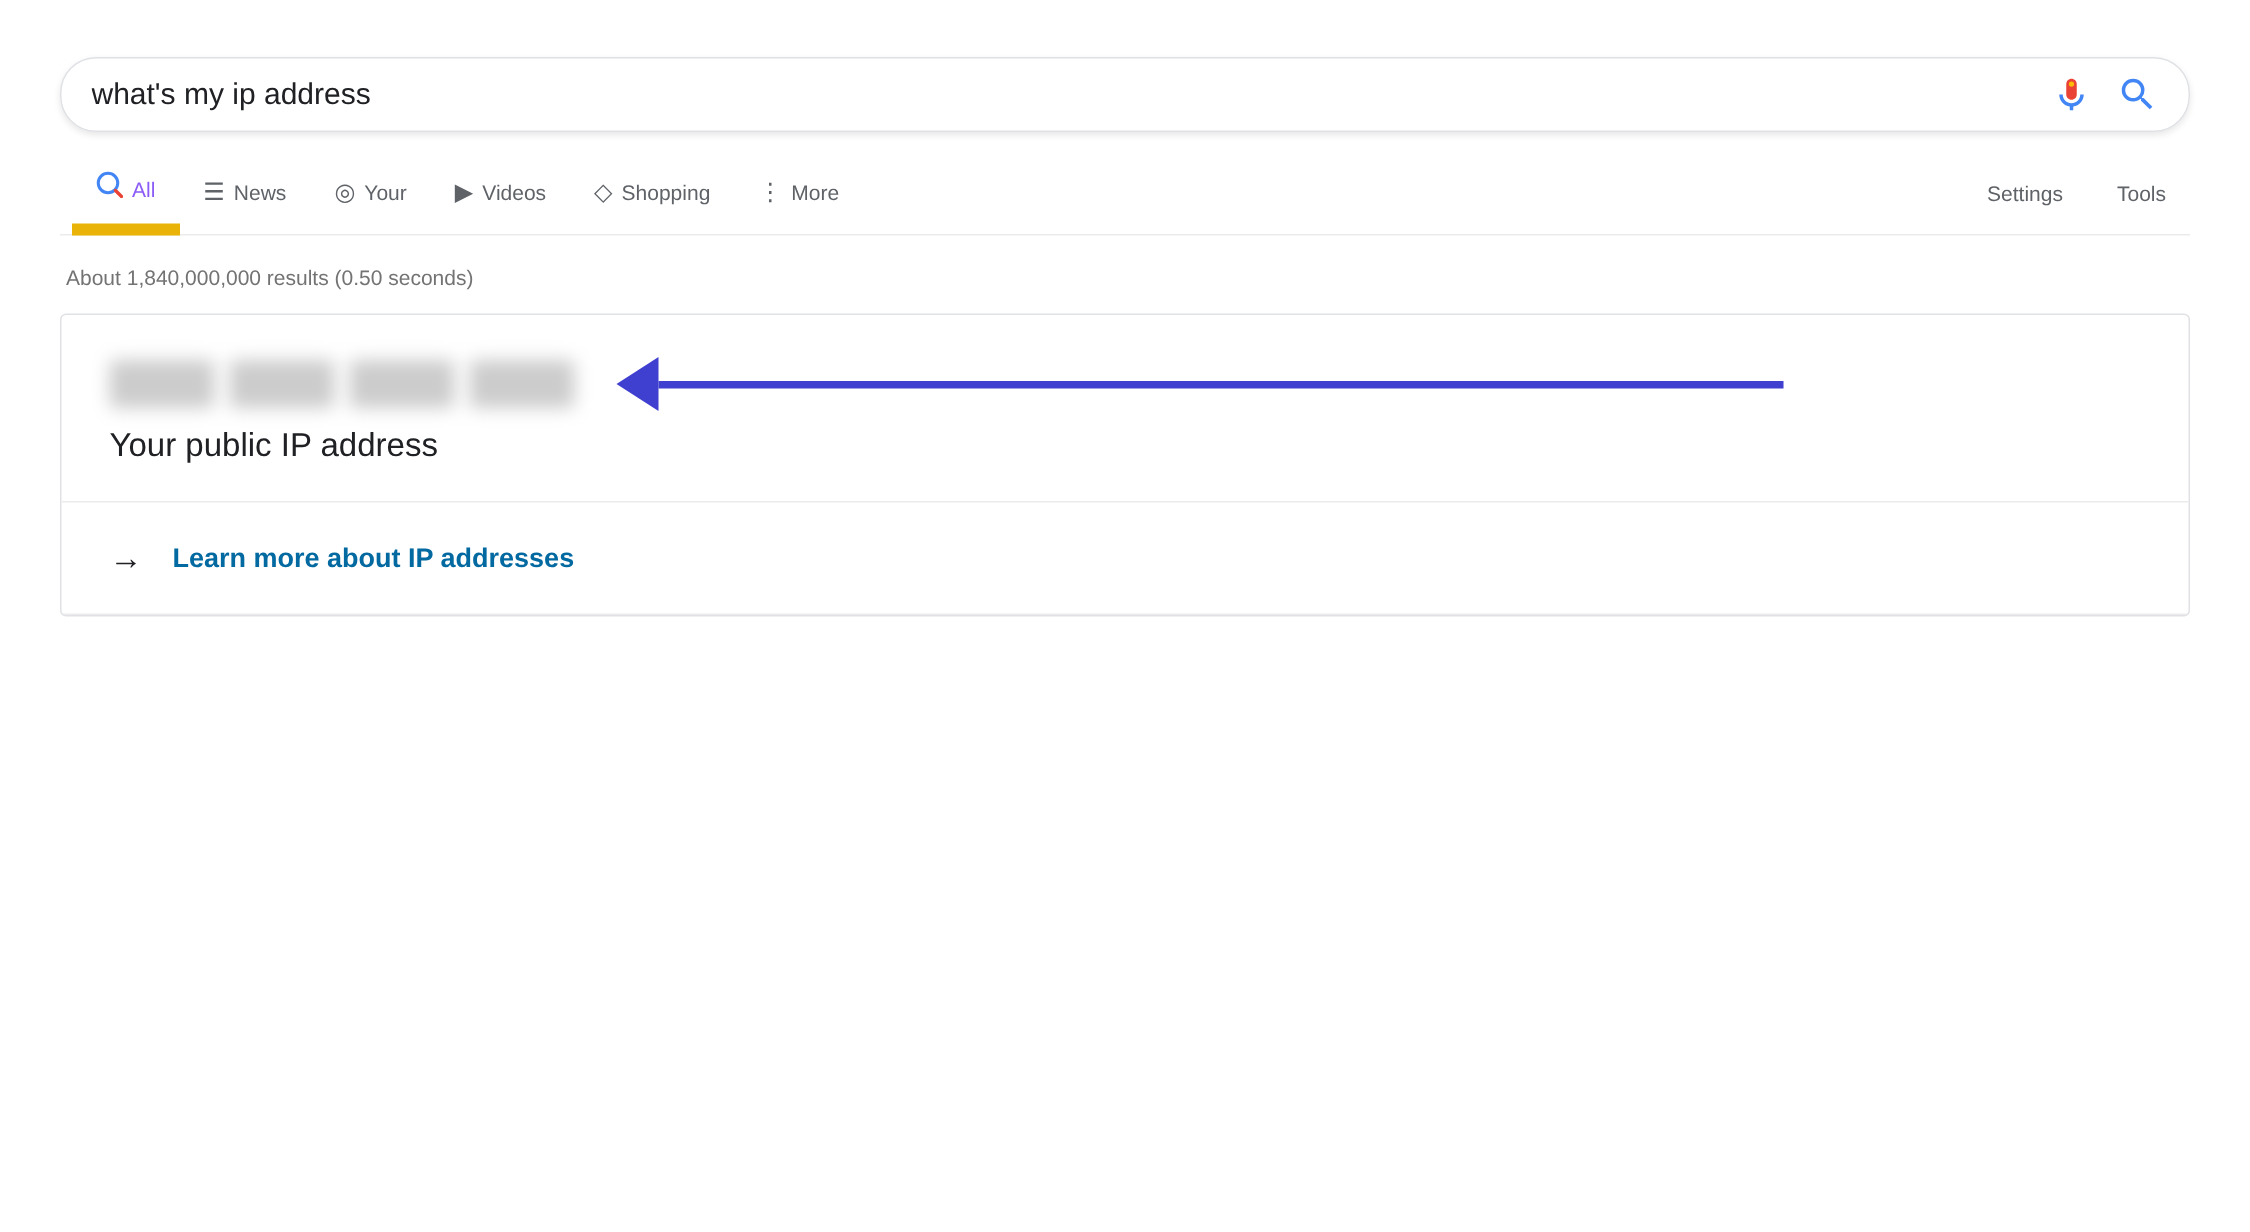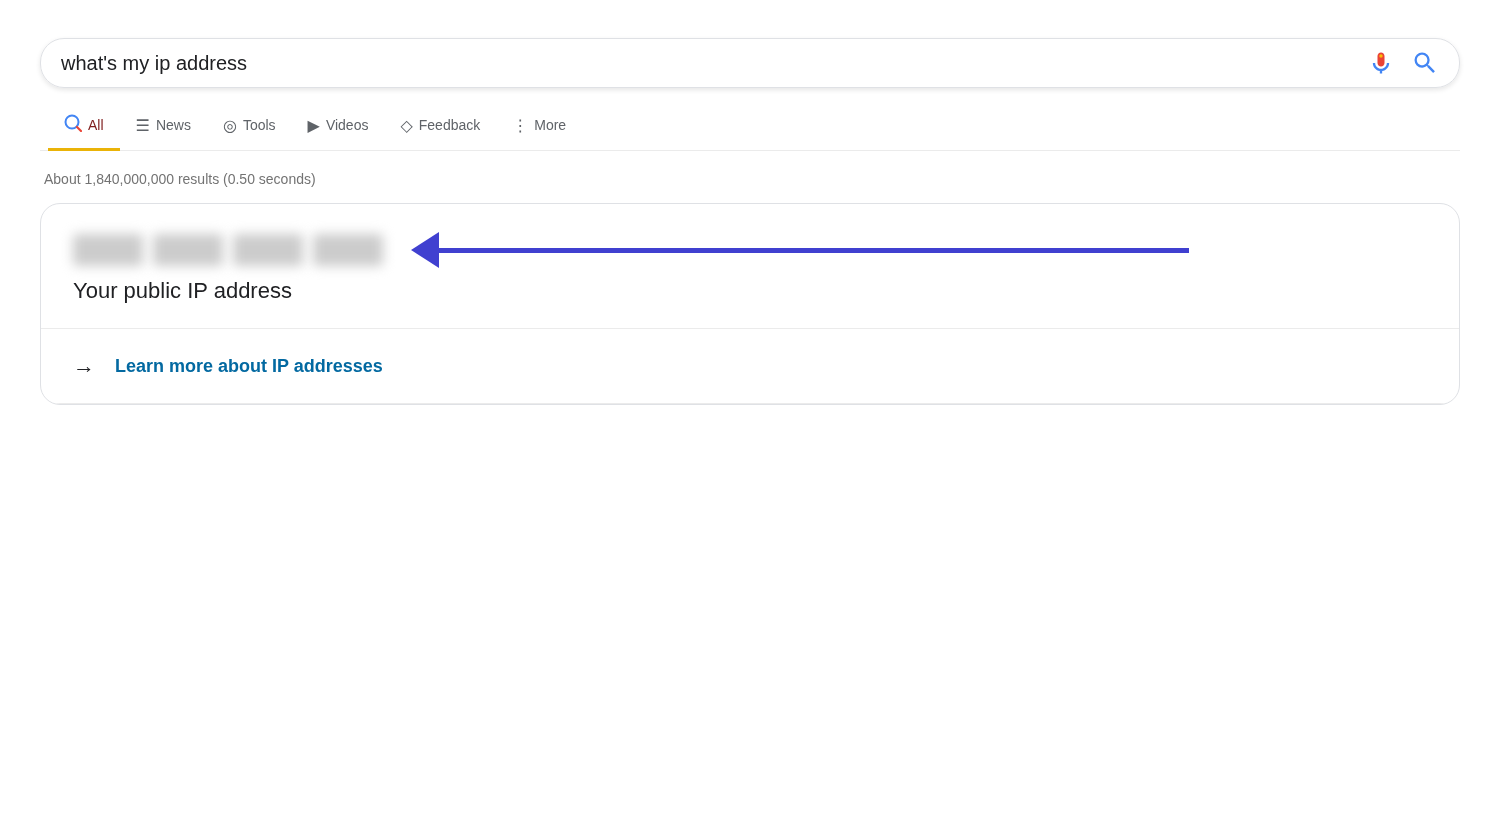--- a/index.html
+++ b/index.html
@@ -67,22 +67,22 @@
       padding: 10px 16px 12px 16px;
       font-size: 14px;
       color: #5f6368;
       cursor: pointer;
       border-bottom: 3px solid transparent;
       white-space: nowrap;
       text-decoration: none;
       margin-bottom: -1px;
     }
     .nav-tab.active {
-      color: #7f1d1d;
-      border-bottom: 3px solid #eab308;
+      color: #8b5cf6;
+      border-bottom: 8px solid #eab308;
     }
     .nav-tab .tab-icon {
       font-size: 16px;
     }
     .nav-spacer {
       flex: 1;
     }
     .nav-right {
       display: flex;
       gap: 4px;
@@ -101,21 +101,21 @@
       font-size: 14px;
       color: #737373;
       padding-left: 4px;
     }
 
     
     .result-card {
       max-width: 1420px;
       margin: 16px auto 0 auto;
       border: 1px solid #dfe1e5;
-      border-radius: 20px;
+      border-radius: 4px;
       overflow: hidden;
       background: #fff;
     }
 
     .ip-section {
       padding: 28px 32px 24px 32px;
       border-bottom: 1px solid #ebebeb;
       position: relative;
     }
 
@@ -235,35 +235,39 @@
         </svg>
     </span>
     <span>All</span>
   </a>
   <a class="nav-tab">
     <span class="tab-icon">☰</span>
     <span>News</span>
   </a>
   <a class="nav-tab">
     <span class="tab-icon">◎</span>
-    <span>Tools</span>
+    <span>Your</span>
   </a>
   <a class="nav-tab">
     <span class="tab-icon">▶</span>
     <span>Videos</span>
   </a>
   <a class="nav-tab">
     <span class="tab-icon">◇</span>
-    <span>Feedback</span>
+    <span>Shopping</span>
   </a>
   <a class="nav-tab">
     <span class="tab-icon">⋮</span>
     <span>More</span>
   </a>
   <div class="nav-spacer"></div>
+  <div class="nav-right">
+    <span class="nav-right-item">Settings</span>
+    <span class="nav-right-item">Tools</span>
+  </div>
 </nav>
 
 <div class="results-count">About 1,840,000,000 results (0.50 seconds)</div>
 
 <div class="result-card">
 
   <div class="ip-section">
     <div class="ip-display-row">
 
       <div class="ip-blurred">

